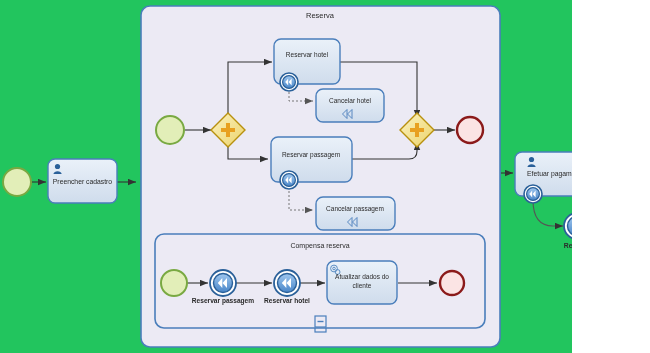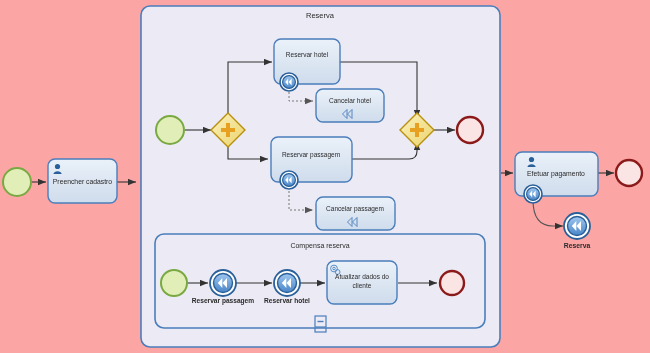--- a/index.html
+++ b/index.html
@@ -5,23 +5,23 @@
   html, body {
     margin: 0;
     padding: 0;
     background: #ffffff;
   }
   body {
     font-family: "Liberation Sans", sans-serif;
   }
   #canvas {
     position: relative;
-    width: 650px;
+    width: 572px;
     height: 353px;
-    background: #fca5a5;
+    background: #22c55e;
     overflow: hidden;
   }
   #canvas svg {
     position: absolute;
     top: 0;
     left: 0;
   }
   .lbl {
     font-family: "Liberation Sans", sans-serif;
     fill: #2a2a2a;

